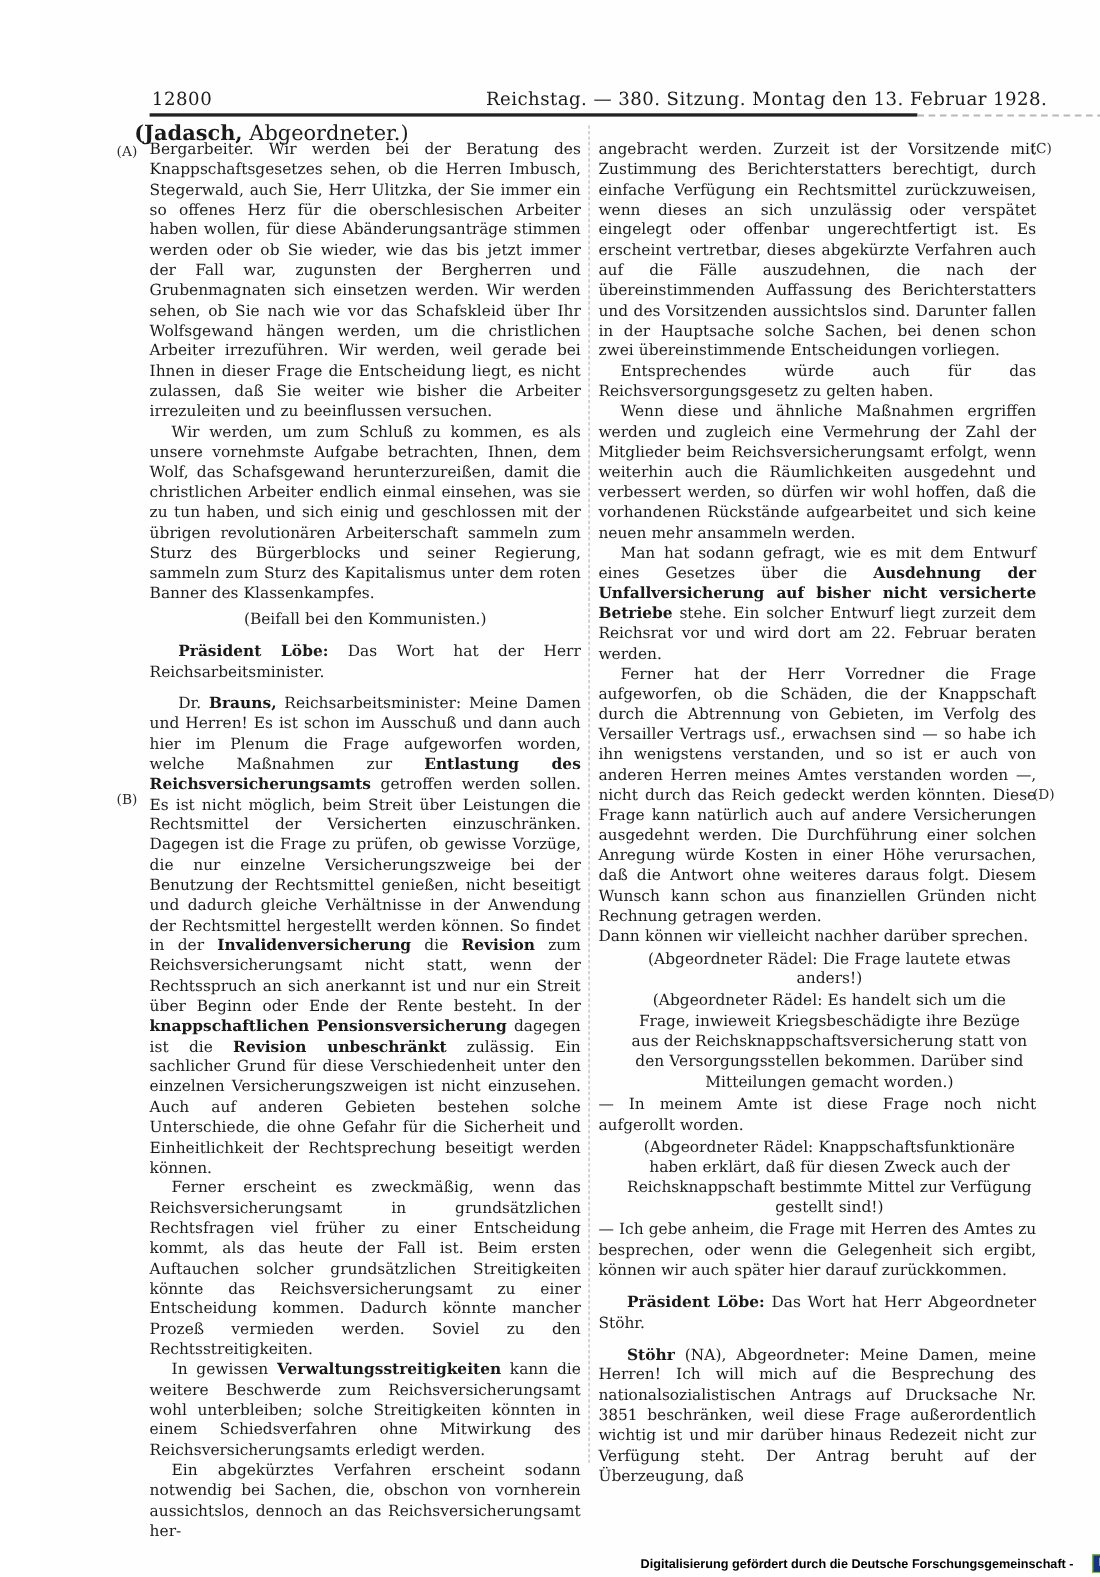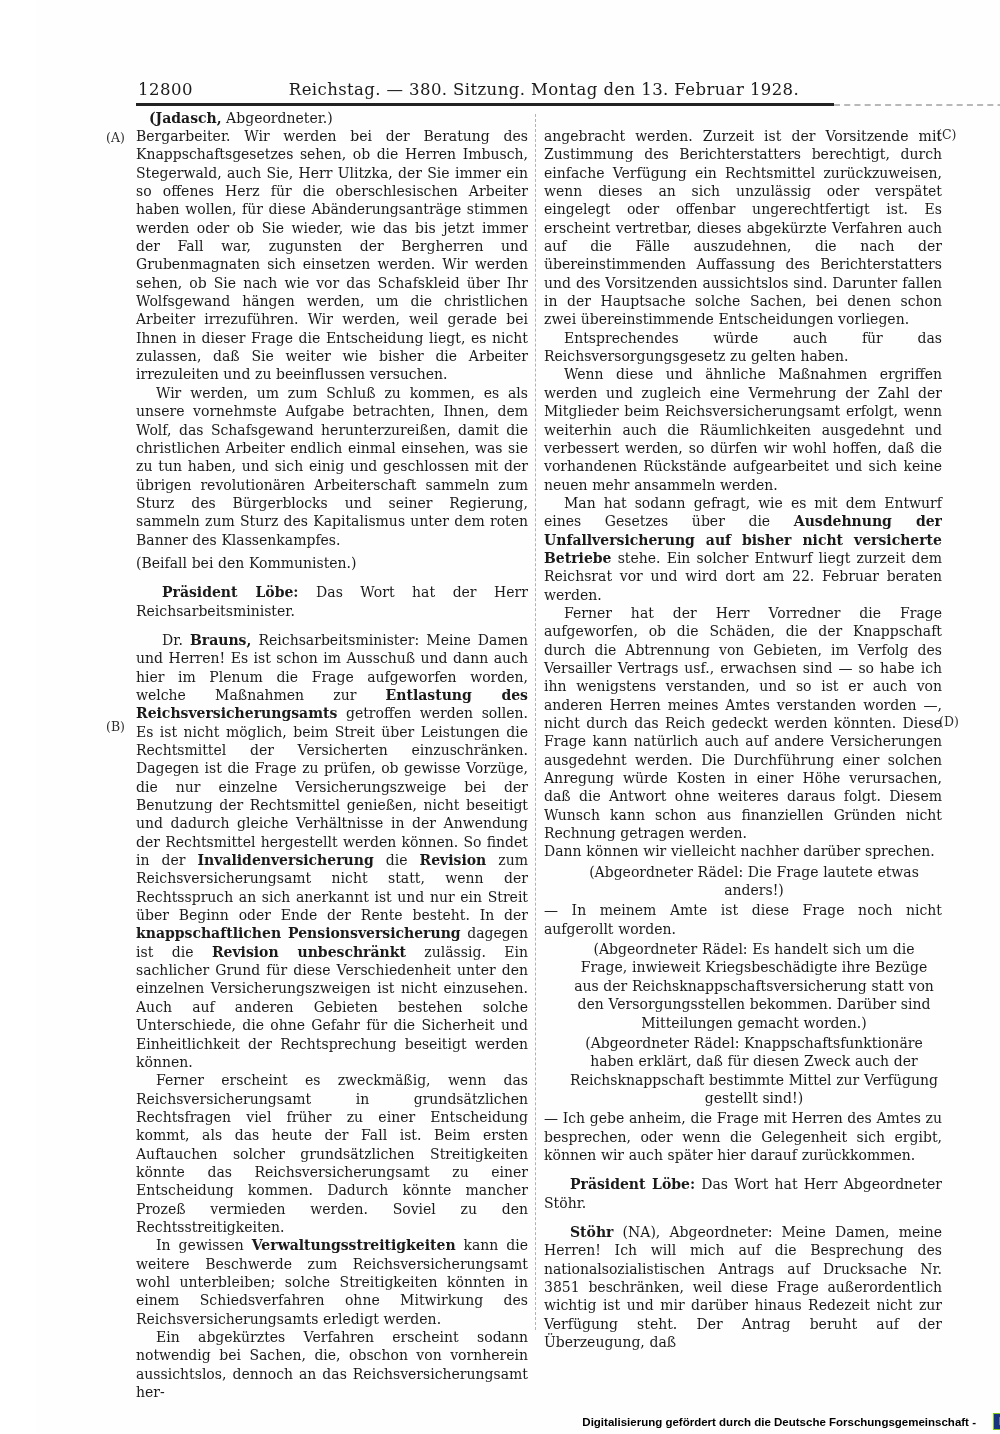--- a/index.html
+++ b/index.html
@@ -3,43 +3,43 @@
 <meta charset="utf-8">
 <style>
   html,body{margin:0;padding:0;background:#ffffff;}
   .page{
     position:relative;width:1000px;height:1434px;background:#fefefe;
     font-family:"DejaVu Serif",serif;color:#1a1a1a;overflow:hidden;margin-left:36px;
   }
   
   .header{position:absolute;top:80px;left:100px;width:816px;height:24px;}
   .pageno{position:absolute;left:2px;top:0;font-size:16.5px;letter-spacing:.5px;}
-  .htitle{display:block;text-align:center;font-size:16.5px;letter-spacing:.4px;}
+  .htitle{display:block;text-align:right;font-size:16.5px;letter-spacing:.4px;}
   .rule-solid{position:absolute;top:103px;left:100px;width:698px;height:3px;background:#222;}
   .rule-dash{position:absolute;top:104px;left:798px;width:190px;height:0;border-top:2px dashed #b8b8b8;}
-  .running-note{position:absolute;top:110px;left:113px;font-size:14px;white-space:nowrap;}
+  .running-note{position:absolute;top:110px;left:86px;font-size:19px;white-space:nowrap;}
   
   .mark{position:absolute;font-size:12.5px;color:#2c2c2c;}
   .mark-a{left:70px;top:130px;}
   .mark-b{left:70px;top:719px;}
   .mark-c{left:901px;top:127px;}
   .mark-d{left:903px;top:714px;}
   
   .col{
     position:absolute;top:127px;font-size:14px;line-height:18.35px;
     text-align:justify;hyphens:auto;-webkit-hyphens:auto;word-spacing:.2px;
   }
   .col-left{left:100px;width:392px;}
   .col-right{left:508px;width:398px;}
   .divider{position:absolute;left:499px;top:114px;height:1216px;border-left:1px dashed #999;opacity:.75;}
   p.para{margin:0;}
   p.body{}
   p.indent{text-indent:20px;}
   p.speaker{text-indent:26px;margin-top:11px;}
-  p.center{text-align:left;margin:5px 0;}
+  p.center{text-align:center;margin:5px 0;}
   p.inter{text-align:center;margin:2px 0;padding:0 4px 0 26px;}
   span.b{font-weight:bold;}
   
   .footer{
     position:absolute;right:6px;bottom:4px;display:flex;align-items:center;gap:17px;
     font-family:"Liberation Sans",sans-serif;font-size:11.5px;font-weight:bold;color:#000;
   }
   .dfg{
     display:inline-block;color:#fff;padding:1px 5px 2px;font-size:11px;
     letter-spacing:.6px;border:1px solid #84cc16;font-weight:bold;
@@ -77,22 +77,22 @@
     </div>
   <div class="divider"></div>
   <div class="col col-right" id="col-right">
       <p class="para body"><span>angebracht werden.  Zurzeit ist der Vorsitzende mit Zustimmung des Berichterstatters berechtigt, durch einfache Verfügung ein Rechtsmittel zurückzuweisen, wenn dieses an sich unzulässig oder verspätet eingelegt oder offenbar ungerechtfertigt ist.  Es erscheint vertretbar, dieses abgekürzte Verfahren auch auf die Fälle auszudehnen, die nach der übereinstimmenden Auffassung des Berichterstatters und des Vorsitzenden aussichtslos sind.  Darunter fallen in der Hauptsache solche Sachen, bei denen schon zwei übereinstimmende Entscheidungen vorliegen.</span></p>
       <p class="para body indent"><span>Entsprechendes würde auch für das Reichsversorgungsgesetz zu gelten haben.</span></p>
       <p class="para body indent"><span>Wenn diese und ähnliche Maßnahmen ergriffen werden und zugleich eine Vermehrung der Zahl der Mitglieder beim Reichsversicherungsamt erfolgt, wenn weiterhin auch die Räumlichkeiten ausgedehnt und verbessert werden, so dürfen wir wohl hoffen, daß die vorhandenen Rückstände aufgearbeitet und sich keine neuen mehr ansammeln werden.</span></p>
       <p class="para body indent"><span>Man hat sodann gefragt, wie es mit dem Entwurf eines Gesetzes über die </span><span class="b">Ausdehnung der Unfallversicherung auf bisher nicht versicherte Betriebe</span><span> stehe.  Ein solcher Entwurf liegt zurzeit dem Reichsrat vor und wird dort am 22. Februar beraten werden.</span></p>
       <p class="para body indent"><span>Ferner hat der Herr Vorredner die Frage aufgeworfen, ob die Schäden, die der Knappschaft durch die Abtrennung von Gebieten, im Verfolg des Versailler Vertrags usf., erwachsen sind — so habe ich ihn wenigstens verstanden, und so ist er auch von anderen Herren meines Amtes verstanden worden —, nicht durch das Reich gedeckt werden könnten.  Diese Frage kann natürlich auch auf andere Versicherungen ausgedehnt werden. Die Durchführung einer solchen Anregung würde Kosten in einer Höhe verursachen, daß die Antwort ohne weiteres daraus folgt.  Diesem Wunsch kann schon aus finanziellen Gründen nicht Rechnung getragen werden.</span></p>
       <p class="para body"><span>Dann können wir vielleicht nachher darüber sprechen.</span></p>
       <p class="para inter"><span>(Abgeordneter Rädel: Die Frage lautete etwas anders!)</span></p>
+      <p class="para inter"><span>(Abgeordneter Rädel: Es handelt sich um die Frage, inwieweit Kriegsbeschädigte ihre Bezüge aus der Reichsknappschaftsversicherung statt von den Versorgungsstellen bekommen.  Darüber sind Mitteilungen gemacht worden.)</span></p>
       <p class="para body"><span>— In meinem Amte ist diese Frage noch nicht aufgerollt worden.</span></p>
-      <p class="para inter"><span>(Abgeordneter Rädel: Es handelt sich um die Frage, inwieweit Kriegsbeschädigte ihre Bezüge aus der Reichsknappschaftsversicherung statt von den Versorgungsstellen bekommen.  Darüber sind Mitteilungen gemacht worden.)</span></p>
       <p class="para inter"><span>(Abgeordneter Rädel: Knappschaftsfunktionäre haben erklärt, daß für diesen Zweck auch der Reichsknappschaft bestimmte Mittel zur Verfügung gestellt sind!)</span></p>
       <p class="para body"><span>— Ich gebe anheim, die Frage mit Herren des Amtes zu besprechen, oder wenn die Gelegenheit sich ergibt, können wir auch später hier darauf zurückkommen.</span></p>
       <p class="para speaker"><span class="b">Präsident Löbe:</span><span> Das Wort hat Herr Abgeordneter Stöhr.</span></p>
       <p class="para speaker"><span class="b">Stöhr</span><span> (NA), Abgeordneter: Meine Damen, meine Herren!  Ich will mich auf die Besprechung des nationalsozialistischen Antrags auf Drucksache Nr. 3851 beschränken, weil diese Frage außerordentlich wichtig ist und mir darüber hinaus Redezeit nicht zur Verfügung steht.  Der Antrag beruht auf der Überzeugung, daß</span></p>
     </div>
 
   <div class="footer">
     <span>Digitalisierung gefördert durch die Deutsche Forschungsgemeinschaft -</span>
     <span class="dfg" id="dfg-logo" style="background: rgb(23, 53, 126);">DFG</span>
   </div>

